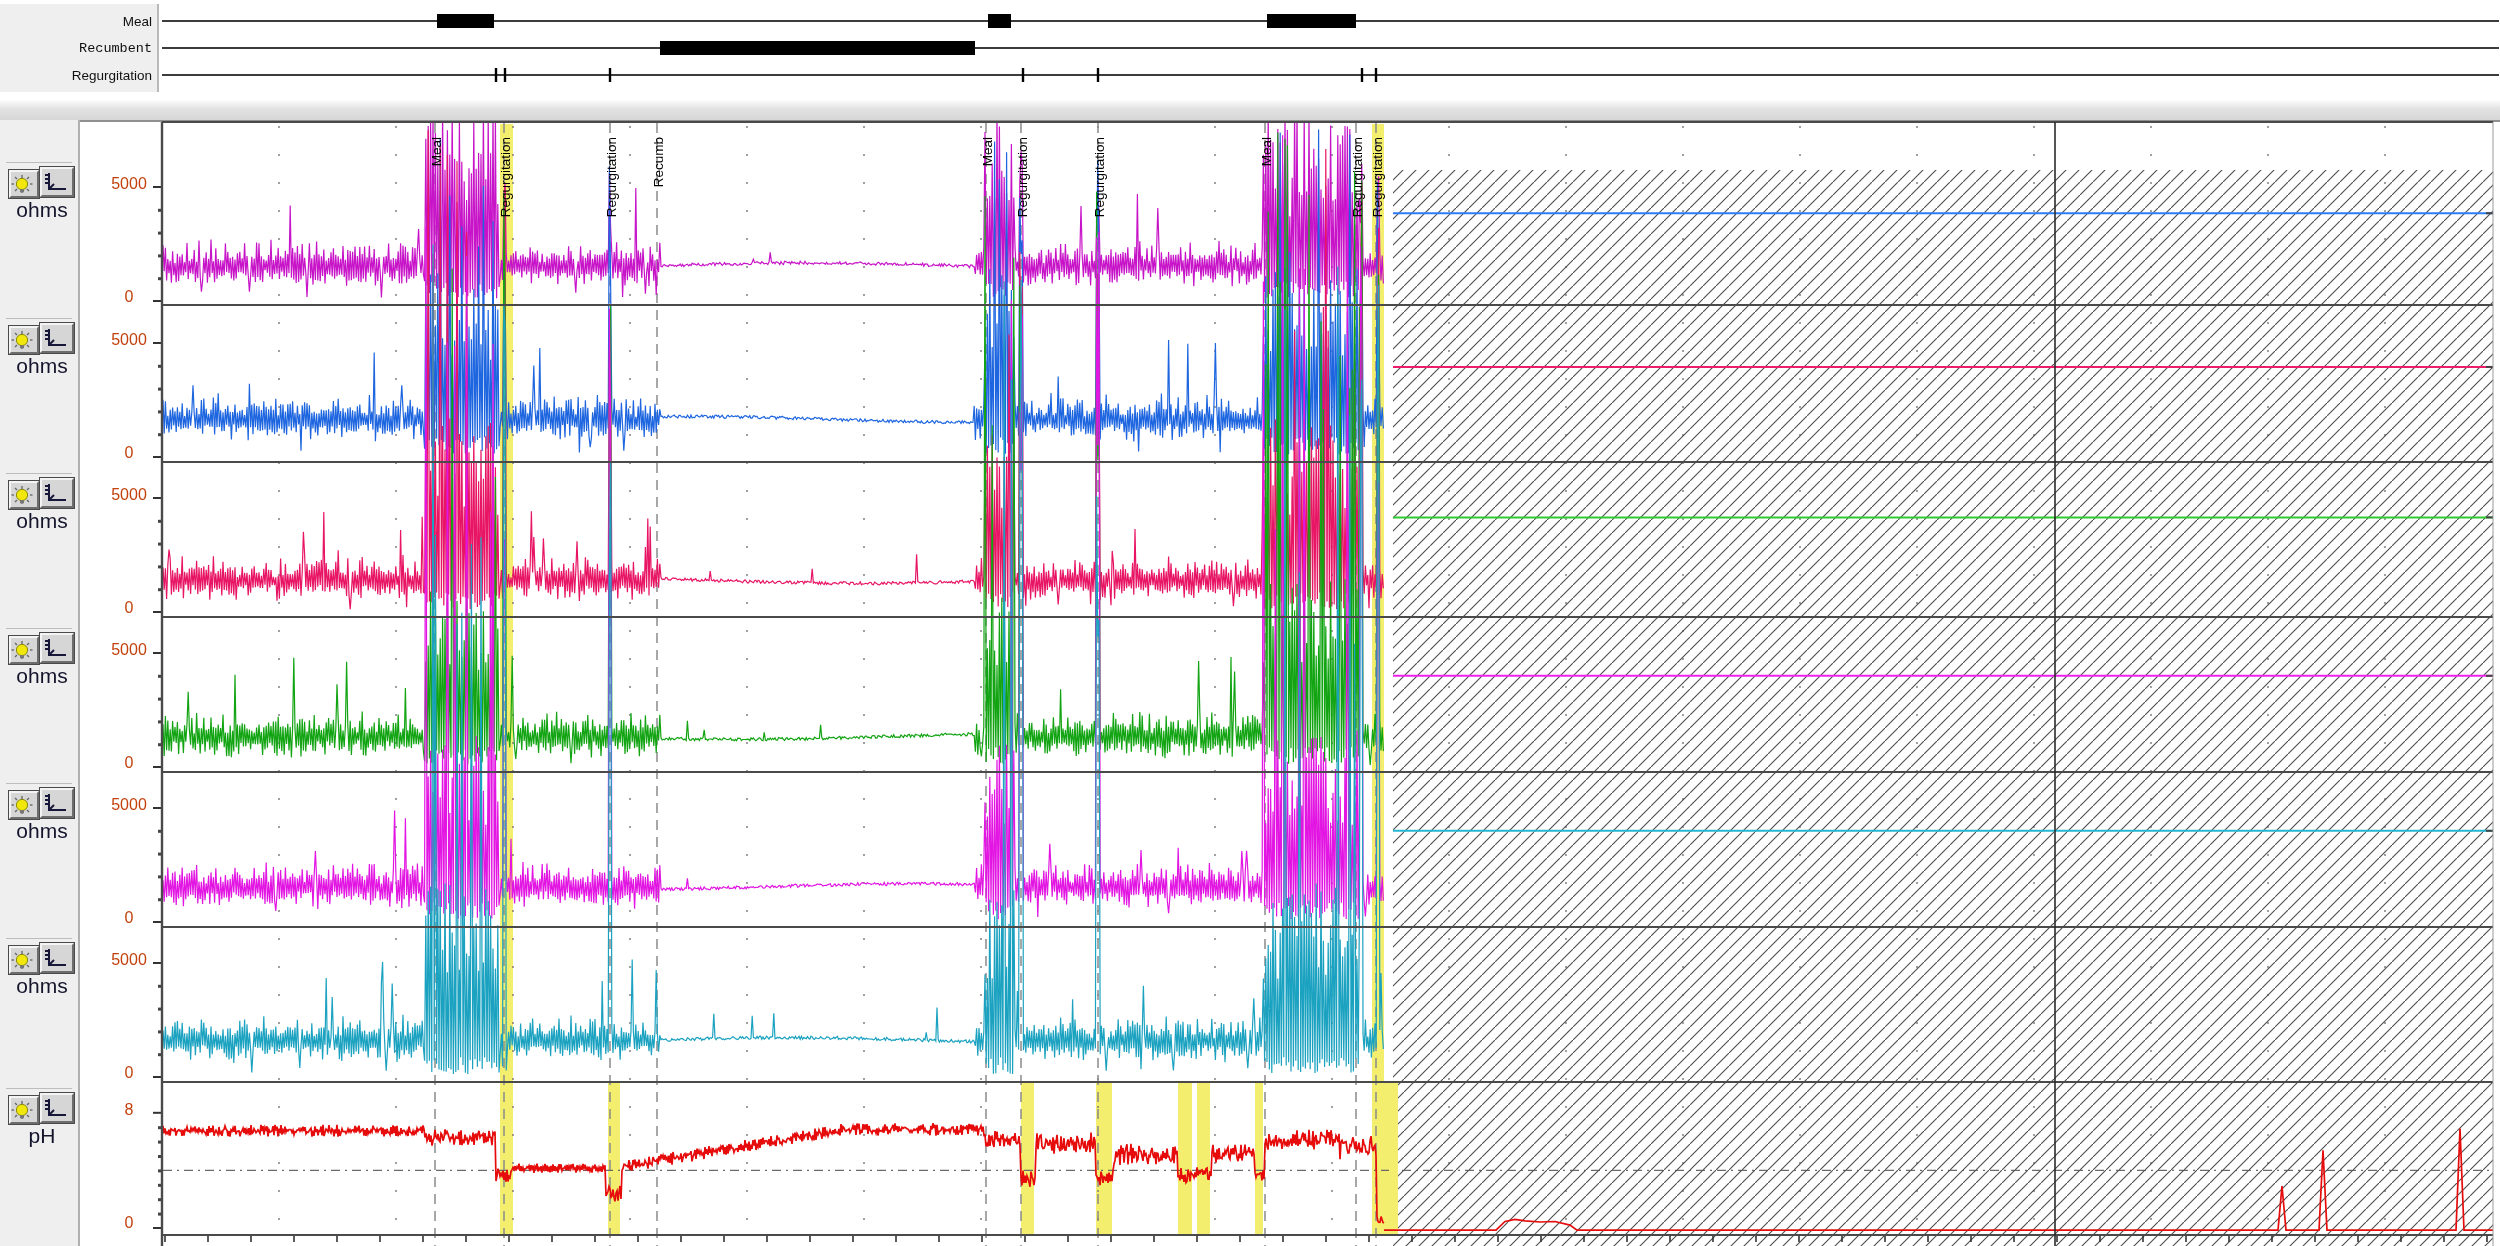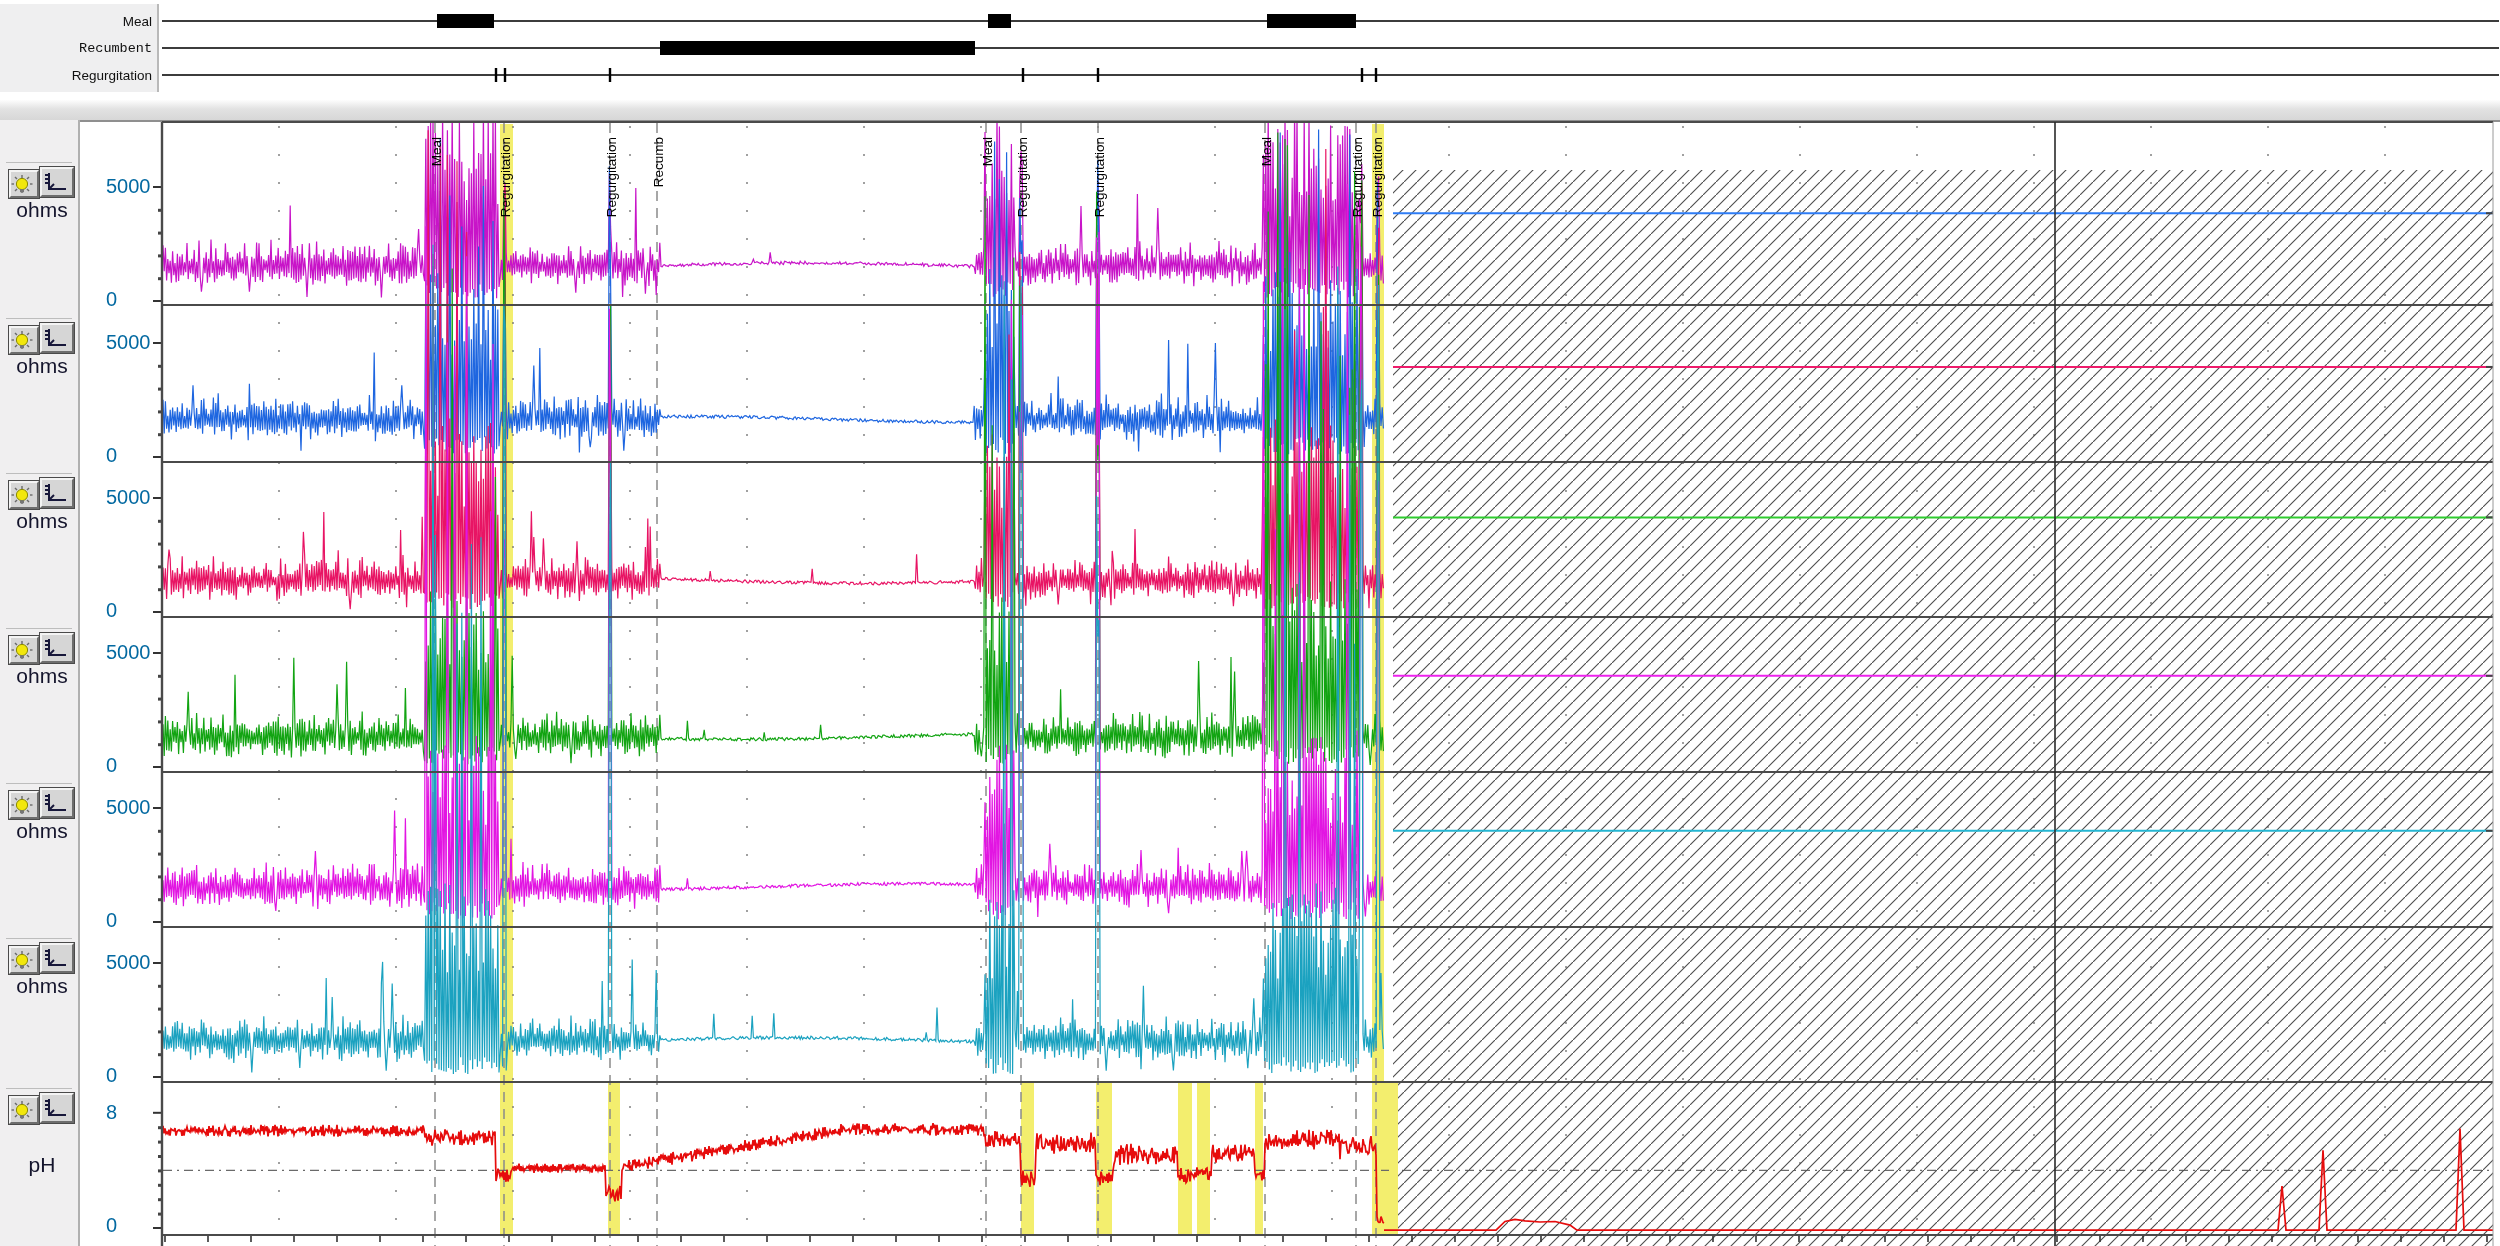--- a/index.html
+++ b/index.html
@@ -17,21 +17,21 @@
   
   #gutter{position:absolute;left:0;top:120px;width:78px;height:1126px;background:#f0eff0;
           border-right:2px solid #b0b0b0;}
   .chan-sep{position:absolute;left:6px;width:66px;height:0;border-top:1px solid #bdbdbd;}
   .icon-btn{position:absolute;padding:0;background:#d6d6d6;cursor:pointer;
             border-top:2px solid #f4f4f4;border-left:2px solid #f4f4f4;
             border-right:2px solid #6d6d6d;border-bottom:2px solid #6d6d6d;
             box-shadow:0 0 0 1px #4a4a4a;}
   .unit-label{position:absolute;left:6px;width:72px;text-align:center;font-size:21px;
               font-weight:500;color:#14142c;letter-spacing:0px;}
-  .ylab{position:absolute;width:46px;text-align:left;font-size:20px;color:#0369a1;}
+  .ylab{position:absolute;width:46px;text-align:center;font-size:16px;color:#c2410c;}
   #plot-area{position:absolute;left:0;top:0;width:2500px;height:1246px;}
   svg{display:block;}
 </style>
 </head>
 <body>
 
 <div id="marker-strip">
   <div id="marker-panel"></div>
   <div class="mlabel" style="top:14px;right:2348px;">Meal</div>
   <div class="mlabel" style="top:41px;right:2348px;font-family:Liberation Mono, monospace;">Recumbent</div>
@@ -252,21 +252,21 @@
       <svg width="26" height="22" viewBox="0 0 26 22">
         <g stroke="#17173a" stroke-width="2" fill="none">
           <path d="M7 2 L7 18 L24 18"></path>
           <line x1="3" y1="4" x2="7" y2="4"></line>
           <line x1="3" y1="8" x2="7" y2="8"></line>
           <line x1="3" y1="12" x2="7" y2="12"></line>
           <line x1="7" y1="18" x2="12" y2="13"></line>
         </g>
       </svg>
     </button>
-    <div class="unit-label" style="top: 1033px;">pH</div>
+    <div class="unit-label" style="top: 1004px;">pH</div>
   </div>
 
 <div id="plot-area">
     <div class="ylab" style="left: 106px; top: 175px;">5000</div>
     <div class="ylab" style="left: 106px; top: 288px;">0</div>
     <div class="ylab" style="left: 106px; top: 331px;">5000</div>
     <div class="ylab" style="left: 106px; top: 444px;">0</div>
     <div class="ylab" style="left: 106px; top: 486px;">5000</div>
     <div class="ylab" style="left: 106px; top: 599px;">0</div>
     <div class="ylab" style="left: 106px; top: 641px;">5000</div>

